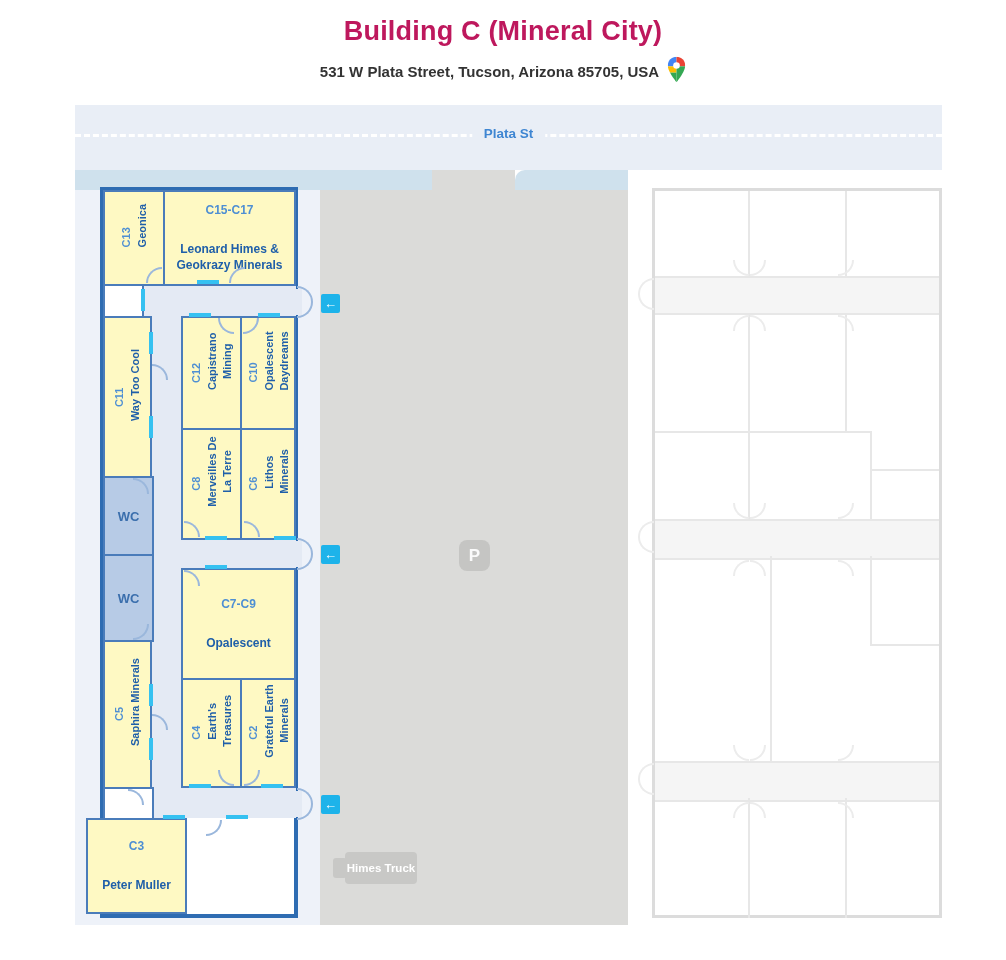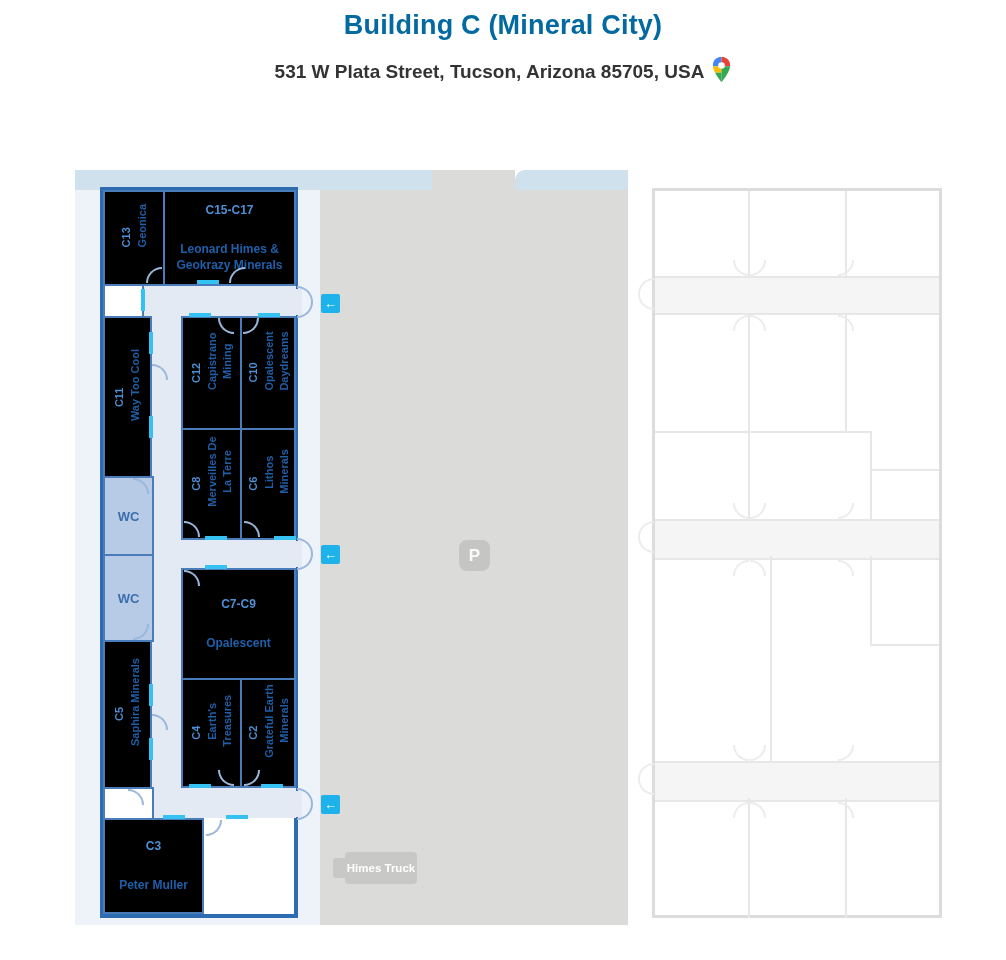--- a/index.html
+++ b/index.html
@@ -1,24 +1,24 @@
 <!DOCTYPE html>
 <html><head>
 <meta charset="utf-8">
 <style>
   html,body{margin:0;padding:0;background:#fff;}
   body{font-family:"Liberation Sans",sans-serif;}
   #stage{position:relative;width:1006px;height:960px;background:#fff;overflow:hidden;}
 
   
-  #page-title{position:absolute;left:0;top:10px;width:100%;text-align:center;
-    font-size:27px;font-weight:bold;color:#0369a1;letter-spacing:.2px;}
+  #page-title{position:absolute;left:0;top:16px;width:100%;text-align:center;
+    font-size:27px;font-weight:bold;color:#be185d;letter-spacing:.2px;}
   #address-row{position:absolute;left:0;top:56px;width:100%;display:flex;
     align-items:center;justify-content:center;gap:8px;}
-  #address-text{font-size:19px;font-weight:bold;color:#333;}
+  #address-text{font-size:15px;font-weight:bold;color:#333;}
   #gmaps-pin{display:inline-block;}
 
   
   #street-band{position:absolute;left:75px;top:105px;width:867px;height:65px;background:#e9eef6;}
   #street-dash{position:absolute;left:0;right:0;top:29px;border-top:3px dashed #ffffff;}
   #street-label{position:absolute;left:50%;top:21px;transform:translateX(-50%);
     background:#e9eef6;padding:0 12px;color:#3f86d2;font-weight:bold;font-size:13.5px;}
 
   
   #sidewalk-left{position:absolute;left:75px;top:170px;width:357px;height:20px;background:#cfe1ed;}
@@ -40,32 +40,32 @@
   #bldg-c{position:absolute;left:100px;top:187px;width:198px;height:731px;
     border:4px solid #2e6cb2;background:#fff;box-sizing:border-box;}
   .corridor{position:absolute;background:#e4eaf4;}
   #cor-v{left:147px;top:284px;width:38px;height:536px;}
   #cor-t{left:143px;top:286px;width:153px;height:30px;}
   #cor-m{left:181px;top:540px;width:115px;height:28px;}
   #cor-b{left:147px;top:788px;width:149px;height:30px;}
   .exitgap{position:absolute;width:9px;height:26px;background:#e4eaf4;}
   #eg1{left:293px;top:289px;} #eg2{left:293px;top:541px;} #eg3{left:293px;top:791px;}
 
-  .room{position:absolute;background:#000000;border:2px solid #4a7cba;box-sizing:border-box;
+  .room{position:absolute;background:#fef9c3;border:2px solid #4a7cba;box-sizing:border-box;
     display:flex;align-items:center;justify-content:center;overflow:hidden;}
   .alcove{position:absolute;background:#fff;border:2px solid #4a7cba;box-sizing:border-box;}
   #r-c13{left:103px;top:190px;width:62px;height:96px;}
   #r-c15{left:163px;top:190px;width:133px;height:96px;}
   #alc-t{left:103px;top:284px;width:41px;height:34px;}
   #r-c11{left:103px;top:316px;width:49px;height:162px;}
   #r-wc1{left:103px;top:476px;width:51px;height:80px;}
   #r-wc2{left:103px;top:554px;width:51px;height:88px;}
   #r-c5{left:103px;top:640px;width:49px;height:149px;}
   #alc-b{left:103px;top:787px;width:51px;height:33px;}
-  #r-c3{left:103px;top:818px;width:101px;height:96px;}
+  #r-c3{left:86px;top:818px;width:101px;height:96px;}
   #r-c1{left:202px;top:818px;width:94px;height:96px;}
   #r-c12{left:181px;top:316px;width:61px;height:114px;}
   #r-c10{left:240px;top:316px;width:56px;height:114px;}
   #r-c8{left:181px;top:428px;width:61px;height:112px;}
   #r-c6{left:240px;top:428px;width:56px;height:112px;}
   #r-c79{left:181px;top:568px;width:115px;height:112px;}
   #r-c4{left:181px;top:678px;width:61px;height:110px;}
   #r-c2{left:240px;top:678px;width:56px;height:110px;}
 
   .wc{background:#b7cbe6;color:#3b6fad;font-weight:bold;font-size:13px;}
@@ -123,20 +123,24 @@
           <rect x="12" y="0" width="12" height="13" fill="#EA4335"></rect>
           <rect x="0" y="13" width="12" height="8" fill="#FBBC04"></rect>
           <rect x="12" y="13" width="12" height="21" fill="#34A853"></rect>
           <rect x="0" y="21" width="12" height="13" fill="#34A853"></rect>
           <circle cx="12" cy="12" r="4.2" fill="#ffffff"></circle>
         </g>
       </svg>
     </span>
   </div>
 
+  <div id="street-band">
+    <div id="street-dash"></div>
+    <div id="street-label">Plata St</div>
+  </div>
   <div id="sidewalk-left"></div>
   <div id="sidewalk-right"></div>
   <div id="driveway"></div>
 
   <div id="left-area"></div>
   <div id="parking-area"></div>
 
   <div id="bldg-r">
     <div class="gband" id="gb1"></div>
     <div class="gband" id="gb2"></div>

